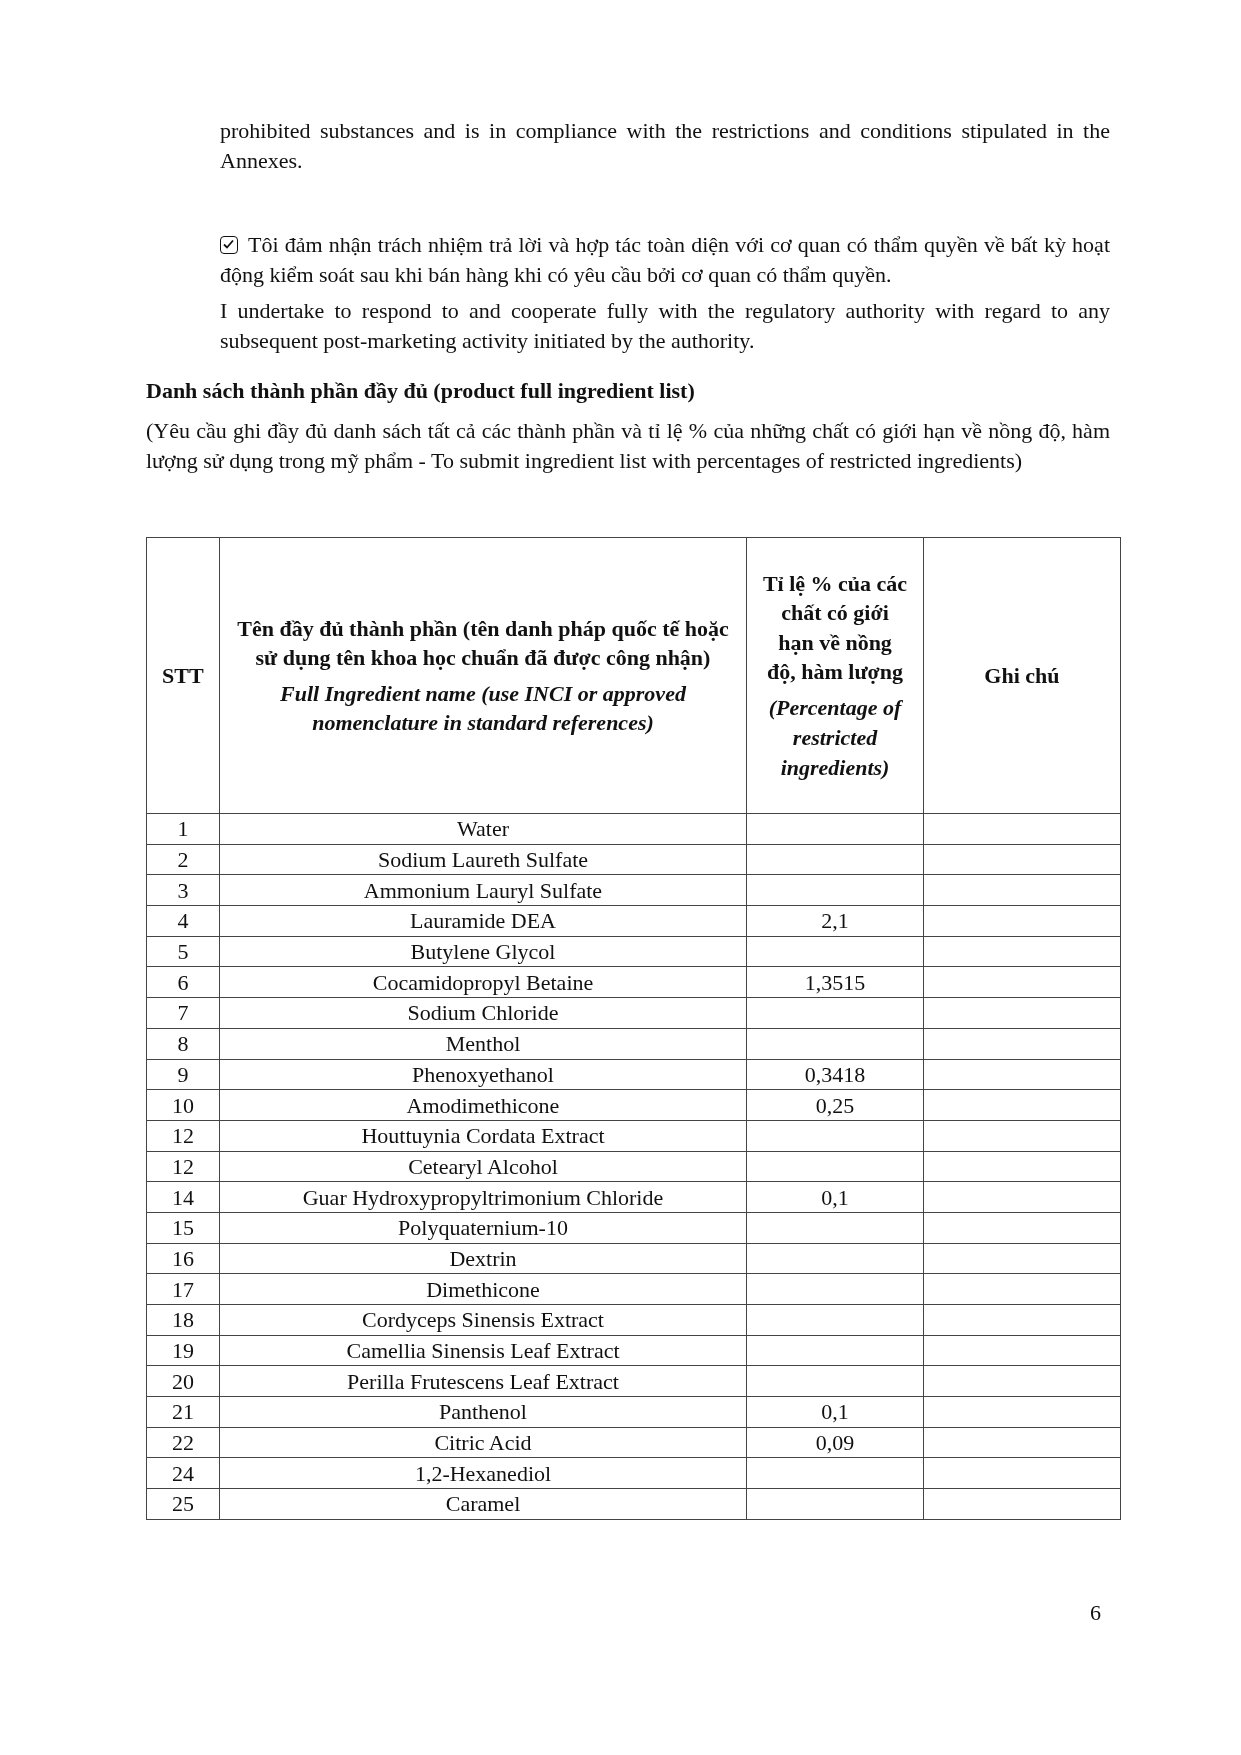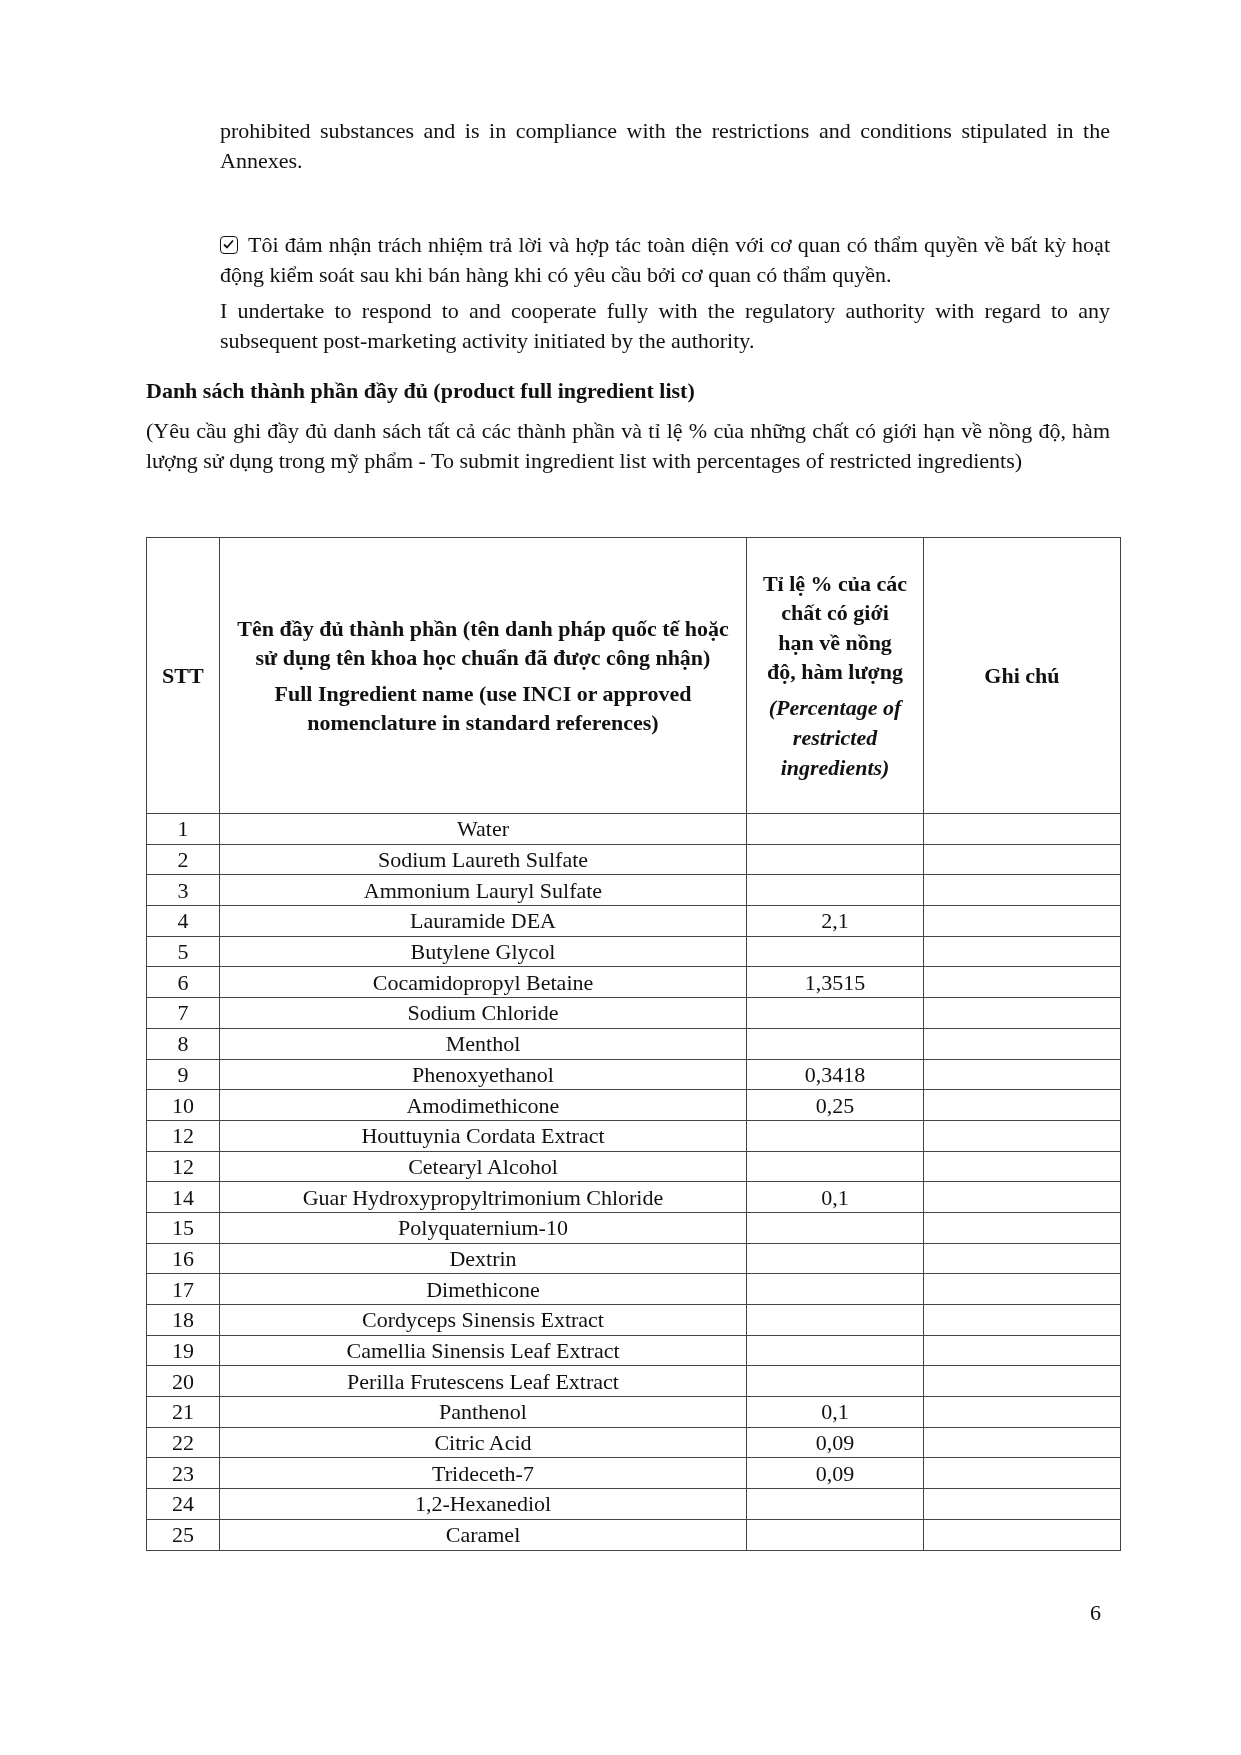--- a/index.html
+++ b/index.html
@@ -19,21 +19,21 @@
   table.ing td, table.ing th { border: 1.5px solid #444; text-align: center; vertical-align: middle;
               padding: 0; }
   table.ing th { font-weight: bold; line-height: 29.5px; }
   .col-stt { width: 72px; }
   .col-name { width: 528px; }
   .col-pct { width: 176px; }
   .col-note { width: 197px; }
   .hdr-row { height: 276px; }
   .pct-sub { font-style: italic; display: block; line-height: 30px; margin-top: 6px; }
   .name-head-vi { display: block; padding: 0 12px; }
-  .name-head-en { display: block; padding: 0 40px; margin-top: 6px; }
+  .name-head-en { display: block; font-style: italic; padding: 0 40px; margin-top: 6px; }
   tbody tr { height: 30.7px; }
   tbody td { line-height: 27px; }
   .page-num { position: absolute; left: 1090px; top: 1600px; font-size: 22px; }
 </style>
 </head>
 <body>
 
 <div class="para p1">prohibited substances and is in compliance with the restrictions and conditions stipulated in the Annexes.</div>
 
 <div class="para p2">
@@ -186,26 +186,20 @@
         <td>0,1</td>
         <td></td>
       </tr>
       <tr>
         <td>22</td>
         <td>Citric Acid</td>
         <td>0,09</td>
         <td></td>
       </tr>
       <tr>
-        <td>23</td>
-        <td>Trideceth-7</td>
-        <td>0,09</td>
-        <td></td>
-      </tr>
-      <tr>
         <td>24</td>
         <td>1,2-Hexanediol</td>
         <td></td>
         <td></td>
       </tr>
       <tr>
         <td>25</td>
         <td>Caramel</td>
         <td></td>
         <td></td>

